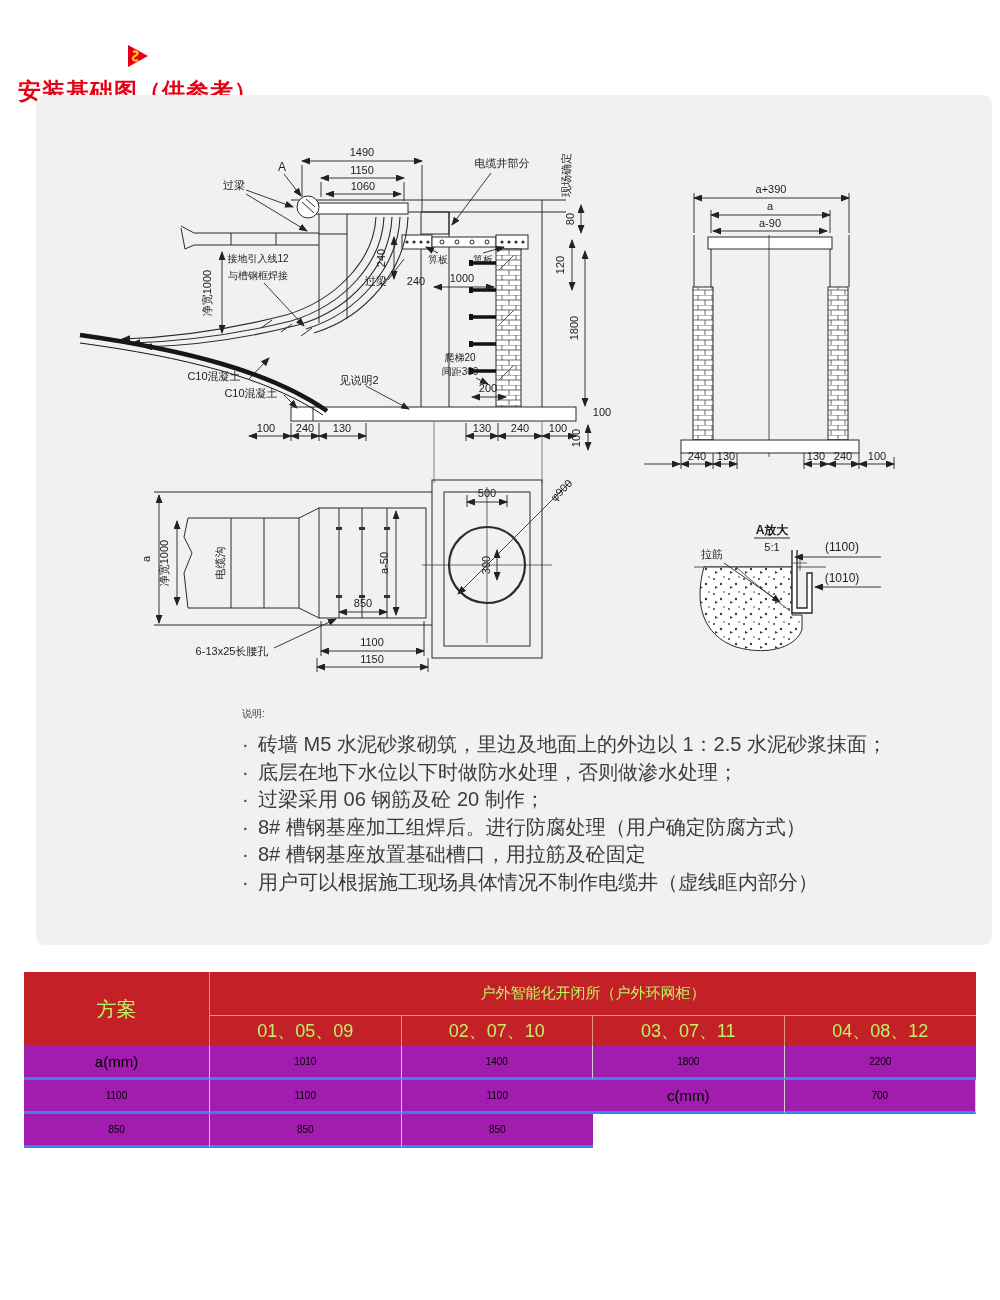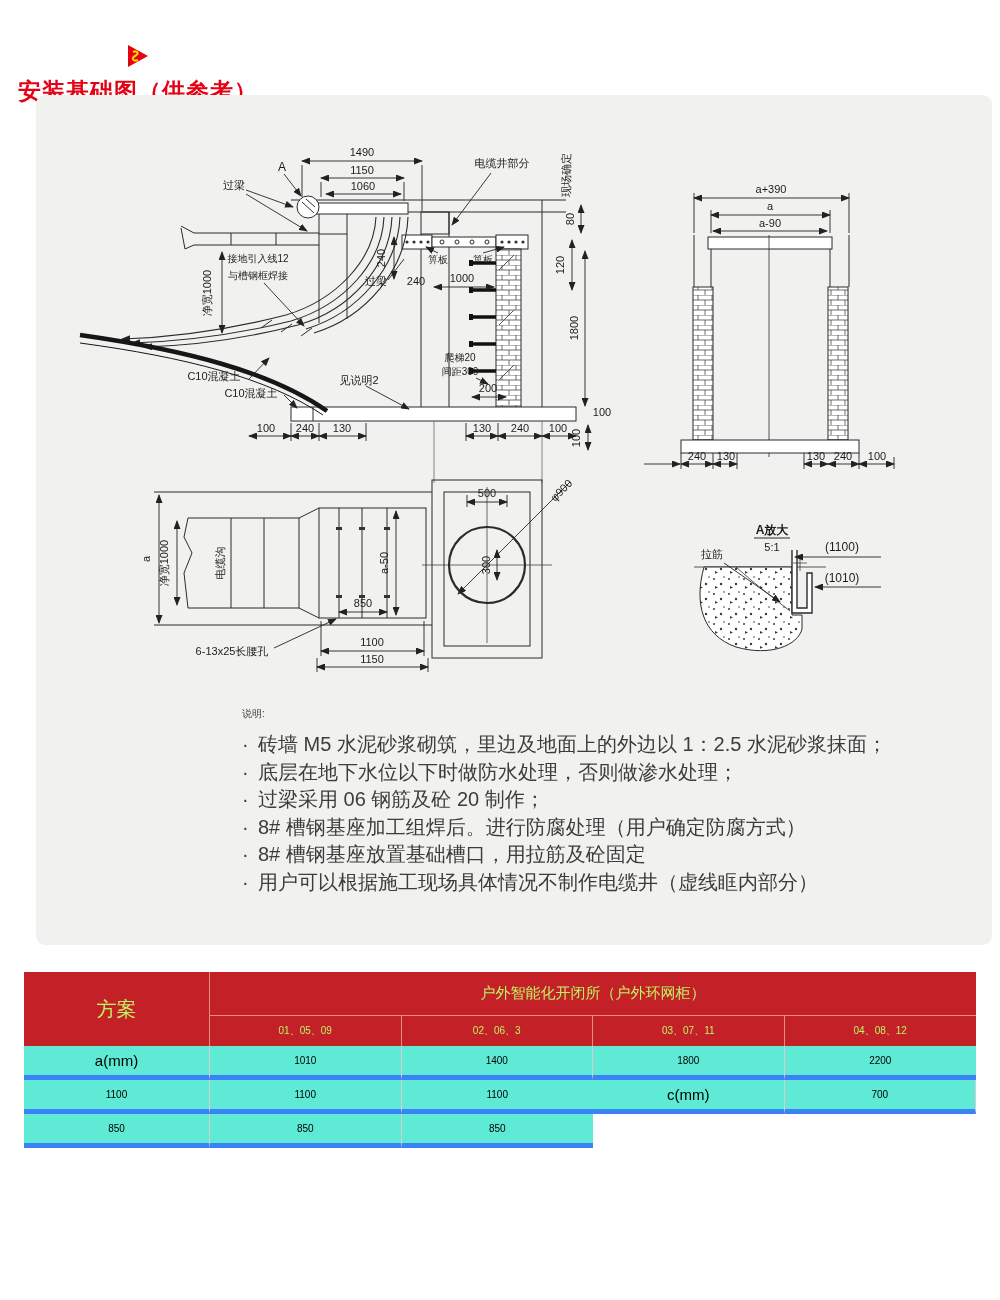--- a/index.html
+++ b/index.html
@@ -32,23 +32,23 @@
   .spec-table{
     position:absolute;left:24px;top:972px;width:952px;
     display:grid;grid-template-columns:186px repeat(4,1fr);
     grid-template-rows:44px 30px 34px 34px 34px;
     font-size:15px;
   }
   .spec-table .cell{display:flex;align-items:center;justify-content:center;}
   .hd{background:#c32127;color:#bef264;}
   .hd-scheme{grid-column:1;grid-row:1/3;border-right:1px solid rgba(255,236,205,.55);font-size:20px;}
   .hd-group{grid-column:2/6;grid-row:1;border-bottom:1px solid rgba(255,236,205,.55);font-size:15px;}
-  .hd-sub{grid-row:2;font-size:10px;text-align:center;}
+  .hd-sub{grid-row:2;font-size:18px;text-align:center;}
   .hd-sub.sep{border-right:1px solid rgba(255,236,205,.55);}
-  .bd{background:#5eead4;color:#000;border-bottom:5px solid #3b82f6;}
+  .bd{background:#a21caf;color:#000;border-bottom:3px solid #3b82f6;}
   .bd.sep{border-right:1px solid #cfcfcf;}
   .bd.num{font-size:10px;}
 </style>
 </head>
 <body>
 
 <div class="page-header">
   <svg class="title-icon" viewBox="0 0 22 24">
     <polygon points="1,1 21,12 1,23" fill="#e60014"></polygon>
     <path d="M6,8 C11,6 12,10 8,12 C4,14 6,18 11,16" stroke="#ffd400" stroke-width="2.2" fill="none"></path>
@@ -383,21 +383,21 @@
     <div class="note-line"><span class="bullet">·</span><span>8# 槽钢基座加工组焊后。进行防腐处理（用户确定防腐方式）</span></div>
     <div class="note-line"><span class="bullet">·</span><span>8# 槽钢基座放置基础槽口，用拉筋及砼固定</span></div>
     <div class="note-line"><span class="bullet">·</span><span>用户可以根据施工现场具体情况不制作电缆井（虚线眶内部分）</span></div>
   </div>
 </div>
 
 <div class="spec-table">
   <div class="cell hd hd-scheme">方案</div>
   <div class="cell hd hd-group">户外智能化开闭所（户外环网柜）</div>
   <div class="cell hd hd-sub sep">01、05、09</div>
-  <div class="cell hd hd-sub sep">02、06、3</div>
+  <div class="cell hd hd-sub sep">02、07、10</div>
   <div class="cell hd hd-sub sep">03、07、11</div>
   <div class="cell hd hd-sub">04、08、12</div>
 
   <div class="cell bd sep">a(mm)</div>
   <div class="cell bd num sep">1010</div>
   <div class="cell bd num sep">1400</div>
   <div class="cell bd num sep">1800</div>
   <div class="cell bd num">2200</div>
 
   <div class="cell bd num sep">1100</div>

